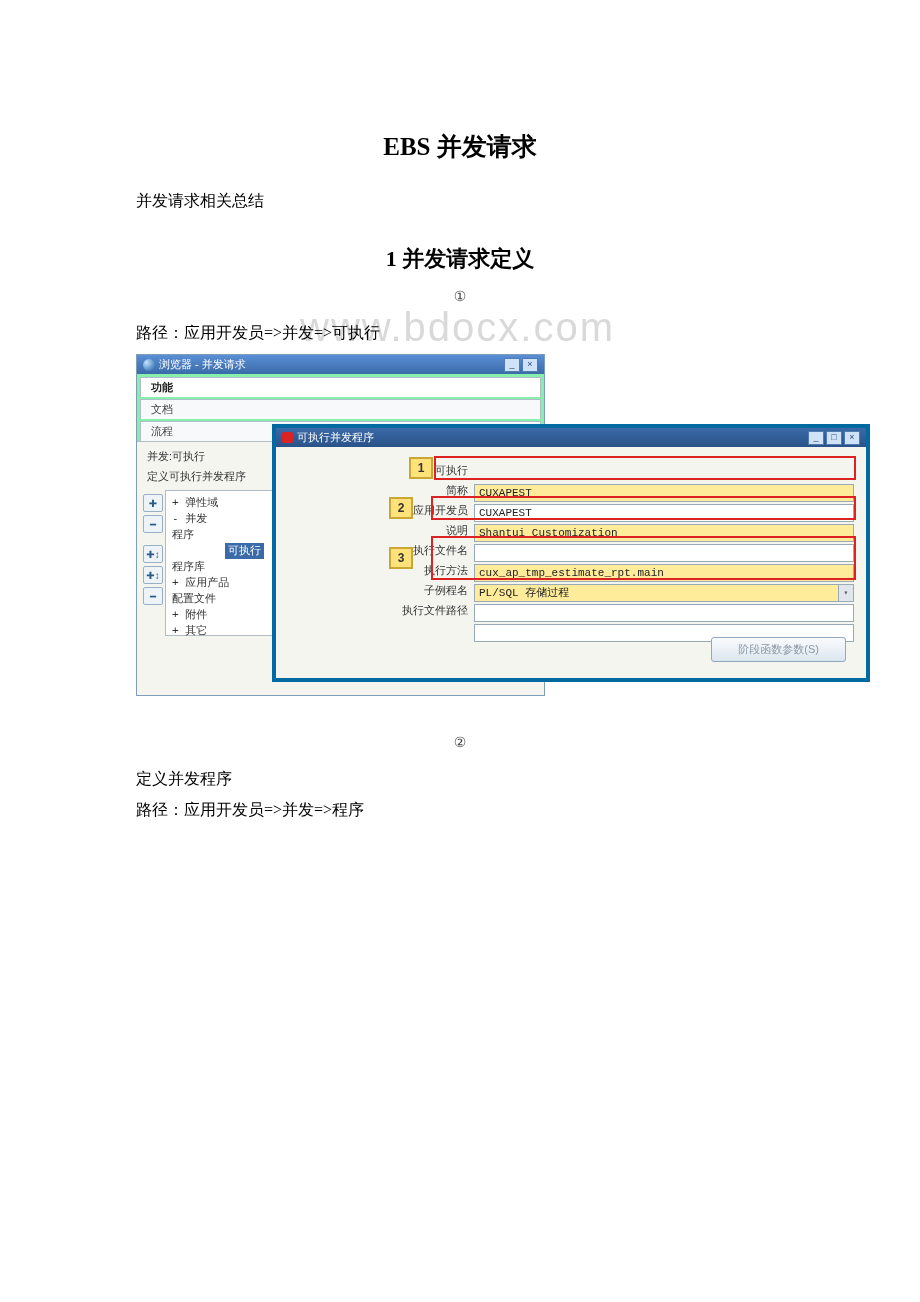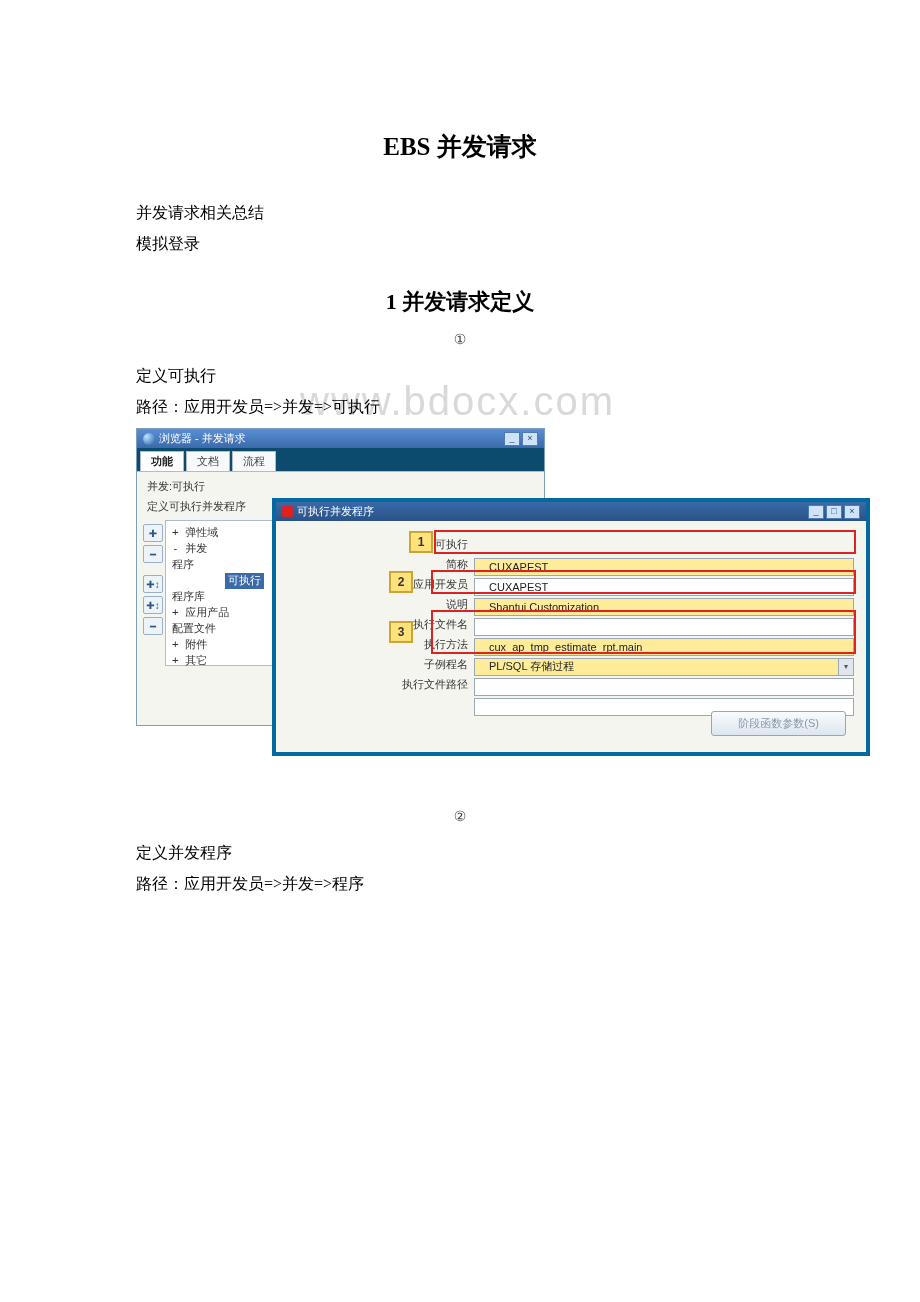--- a/index.html
+++ b/index.html
@@ -9,21 +9,21 @@
     padding: 0;
     width: 920px;
   }
   .page {
     padding: 130px 100px 60px 100px;
   }
   .doc-title {
     text-align: center;
     font-size: 25px;
     font-weight: bold;
-    margin-bottom: 40px;
+    margin-bottom: 28px;
     font-family: "Times New Roman", "SimSun", serif;
   }
   .intro p {
     margin: 0 0 10px 0;
     font-size: 16px;
     padding-left: 36px;
   }
   .code-block-wrap {
     border: 1px solid #000;
     border-top: 1px solid #000;
@@ -92,21 +92,21 @@
     padding: 2px 6px;
     font-size: 11px;
     display: flex;
     align-items: center;
     justify-content: space-between;
   }
   .nav-title .left { display:flex; align-items:center; gap:4px;}
   .globe-ico { width:12px; height:12px; border-radius:50%; background: radial-gradient(circle at 30% 30%, #bfe2ff, #1a5fa4);}
   .win-ctrls { display:flex; gap:2px;}
   .win-btn { width:14px; height:12px; background:#cfe2f7; border:1px solid #4f7bb3; font-size:9px; line-height:10px; text-align:center; color:#2a4d7a;}
-  .tabs-row { display:flex; background:#0c4a6e; border-bottom:1px solid #b0bdc9; padding:3px 3px 0 3px; gap:2px;}
+  .tabs-row { display:flex; background:#86efac; border-bottom:1px solid #b0bdc9; padding:3px 3px 0 3px; gap:2px;flex-direction:column;}
   .tab { padding: 2px 10px; background:#f7f9fb; border:1px solid #b0bdc9; border-bottom:none; font-size:11px; color:#444;}
   .tab.active { background:#fff; font-weight:bold; color:#222;}
   .nav-body { padding: 4px 6px 10px 6px; background:#f5f5f0;}
   .nav-path { font-size:11px; color:#333; padding:3px 4px;}
   .nav-path2 { font-size:11px; color:#333; padding:2px 4px 6px 4px;}
   .tree-area { display:flex; }
   .tree-btns { width:22px; display:flex; flex-direction:column; gap:3px; padding-top:4px;}
   .tbtn { width:18px; height:16px; background:#eef3f8; border:1px solid #98b0c6; border-radius:2px; display:flex; align-items:center; justify-content:center; font-size:10px; color:#2a5a8a;}
   .tree { flex:1; border:1px solid #b0bdc9; background:#fff; height:136px; padding:4px 6px; font-family:"SimSun", monospace; font-size:11px; line-height:16px; color:#333;}
   .tree .sel { background:#3a6aa8; color:#fff; display:inline-block; padding:0 3px;}
@@ -123,46 +123,44 @@
   .form-title {
     background: linear-gradient(#3a6aa8, #2a5288);
     color:#fff; padding:2px 6px; font-size:11px;
     display:flex; justify-content:space-between; align-items:center;
   }
   .form-title .left2 { display:flex; align-items:center; gap:4px;}
   .ora-ico { width:11px; height:11px; background:#d22; border-radius:2px;}
   .form-body { padding: 14px 12px 12px 12px;}
   .frow { display:flex; align-items:center; height:19px; margin-bottom:1px;}
   .flabel { width: 180px; text-align:right; padding-right:6px; font-size:11px; color:#333;}
-  .finput { flex:1; height:16px; background:#fff; border:1px solid #9aa9b6; padding:0 14px; font-size:11px; font-family:Liberation Sans, sans-serif; color:#222; display:flex; align-items:center;margin-top:44px;}
+  .finput { flex:1; height:16px; background:#fff; border:1px solid #9aa9b6; padding:0 4px; font-size:11px; font-family:Liberation Mono, monospace; color:#222; display:flex; align-items:center;margin-top:44px;}
   .finput.yellow { background:#feec9a;}
   .finput.disabled { color:#888;}
   .hl-box { position:absolute; border:2px solid #d22; pointer-events:none;}
   .num-badge { position:absolute; width:20px; height:18px; background:#ffe27a; border:2px solid #caa637; display:flex; align-items:center; justify-content:center; font-weight:bold; font-family:Arial; font-size:12px; color:#333;}
   .param-btn-row { text-align:right; padding:16px 8px 4px 0;}
   .param-btn { display:inline-block; padding:4px 26px; background:linear-gradient(#f9fbfd,#dce6ef); border:1px solid #8ea8bf; border-radius:3px; color:#8a98a6; font-size:11px;text-align:right;}
   .combo-arrow { width:14px; background:#e0e6ec; border-left:1px solid #9aa9b6; text-align:center; font-size:8px; color:#556; line-height:16px;}
   .ebs-spacer { height: 360px; }
 </style>
 </head>
 <body>
 
 <div class="page">
   <div class="doc-title">EBS 并发请求</div>
 
   <div class="intro">
     <p>并发请求相关总结</p>
-    <p>模拟登录</p>
   </div>
 
 
   <div class="h2">1 并发请求定义</div>
   <div class="sub-num">①</div>
 
-  <p class="body-text">定义可执行</p>
 
   <div class="watermark-row">
     <div class="watermark">www.bdocx.com</div>
     <p class="body-text" style="position:relative; z-index:1;">路径：应用开发员=&gt;并发=&gt;可执行</p>
   </div>
 
   <div class="ebs-shot">
 
     <div class="nav-window">
       <div class="nav-title">

